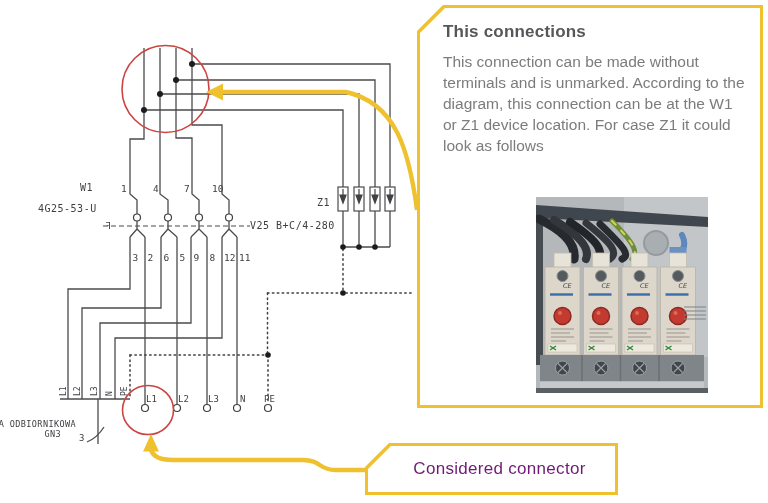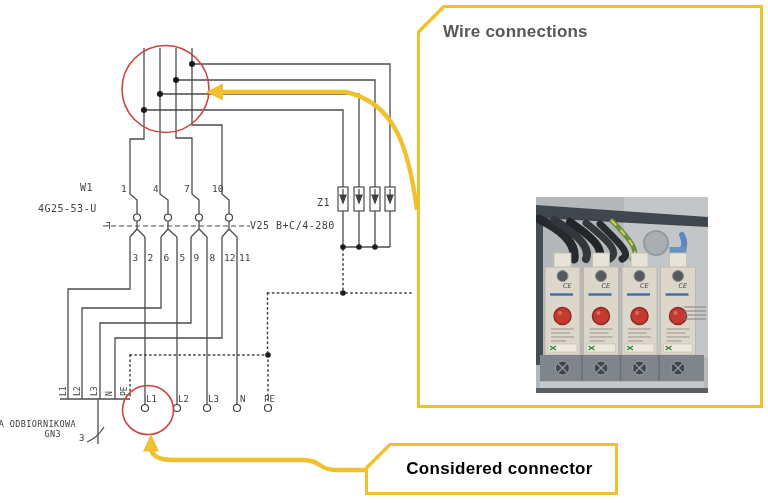--- a/index.html
+++ b/index.html
@@ -24,21 +24,21 @@
   .callout .bevel-inner{clip-path:polygon(25px 0,100% 0,100% 100%,0 100%,0 25px);}
   .callout-content{position:absolute;inset:0;padding:17px 18px 0 26px;}
   .callout-title{font-size:17px;font-weight:bold;color:#56575a;letter-spacing:.2px;}
   .callout-body{margin-top:9px;width:306px;font-size:15.5px;line-height:1.36;color:#7b7c7e;}
   .photo-wrap{position:absolute;left:119px;top:192px;width:172px;height:196px;}
 
   .connector-box{left:365px;top:443px;width:253px;height:52px;}
   .connector-box.bevel-outer{clip-path:polygon(24px 0,100% 0,100% 100%,0 100%,0 24px);}
   .connector-box .bevel-inner{clip-path:polygon(23px 0,100% 0,100% 100%,0 100%,0 23px);}
   .connector-label{position:absolute;inset:0;display:flex;align-items:center;justify-content:center;
-     padding-left:16px;font-size:17px;font-weight:bold;color:#000000;letter-spacing:.3px;}
+     padding-left:16px;font-size:17px;font-weight:normal;color:#701a75;letter-spacing:.3px;}
 </style>
 </head>
 <body>
 
 <div class="stage">
 
   <svg id="diagram-svg" width="768" height="503" viewBox="0 0 768 503">
     <g stroke="#4b4b4e" stroke-width="1.3" fill="none">
 
       <path d="M144,48 V139 H130 V194 L137,200 V214"></path>
@@ -170,21 +170,22 @@
       <path d="M417,210 C409,150 396,103 346,92 H222" fill="none" stroke="#efc12e" stroke-width="4.4"></path>
       <polygon points="206,92 223,83.5 223,100.5" fill="#efc12e"></polygon>
       <path d="M366,470 H335 C319,470 321,460 303,460 H173 Q153,460 151,449 V447" fill="none" stroke="#efc12e" stroke-width="4.4"></path>
       <polygon points="151,434 143,451.5 159,451.5" fill="#efc12e"></polygon>
     </g>
   </svg>
 
   <div class="bevel-outer callout">
     <div class="bevel-inner"></div>
     <div class="callout-content">
-      <div class="callout-title">Wire connections</div>
+      <div class="callout-title">This connections</div>
+      <div class="callout-body">This connection can be made without terminals and is unmarked. According to the diagram, this connection can be at the W1 or Z1 device location. For case Z1 it could look as follows</div>
     </div>
     <div class="photo-wrap">
       <svg width="172" height="196" viewBox="0 0 172 196">
         <rect x="0" y="0" width="172" height="196" fill="#b4b8bb"></rect>
         <rect x="88" y="0" width="84" height="160" fill="#c2c6c9"></rect>
         <rect x="0" y="18" width="7" height="150" fill="#474c52"></rect>
         <polygon points="0,8 172,20 172,30 0,21" fill="#40464d"></polygon>
         <g fill="none" stroke-linecap="round">
           <path d="M3,22 C28,34 40,48 38,62" stroke="#26292d" stroke-width="9"></path>
           <path d="M18,23 C46,40 54,52 50,62" stroke="#33373c" stroke-width="8"></path>

